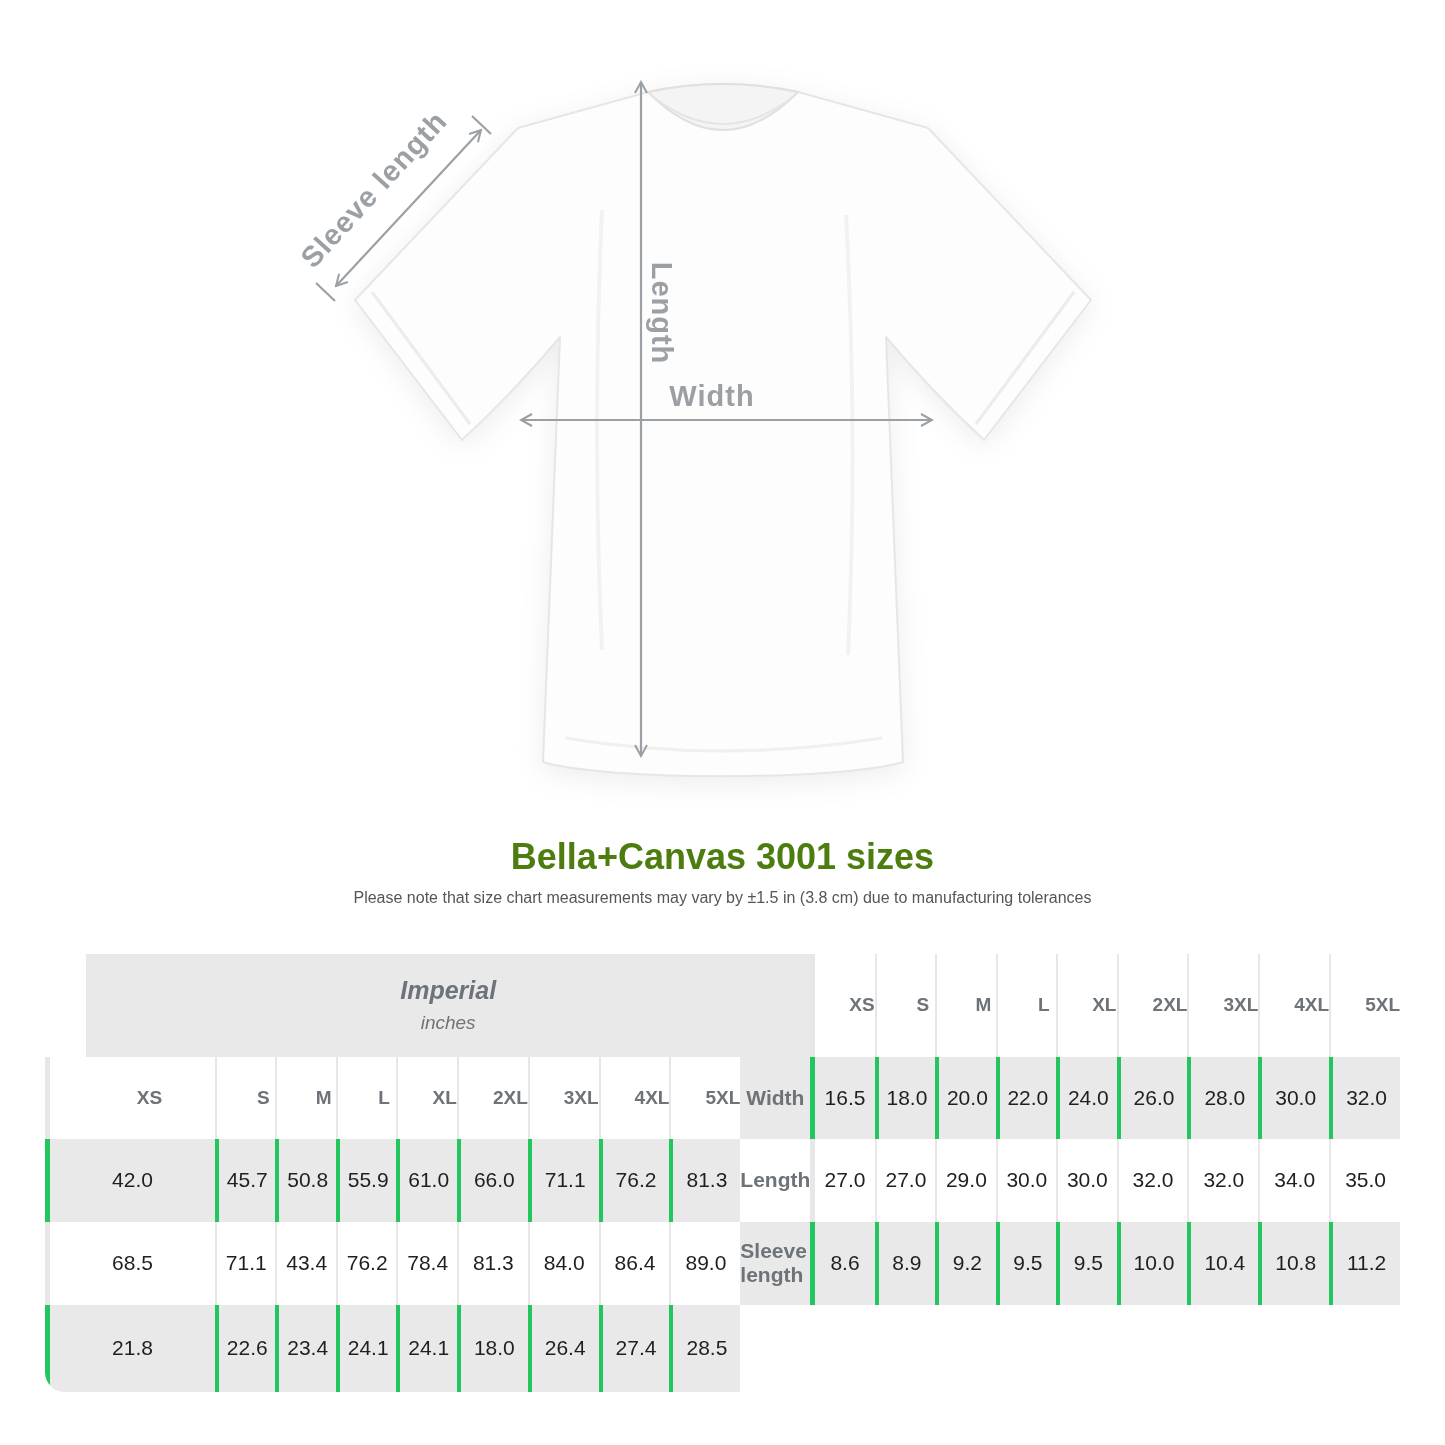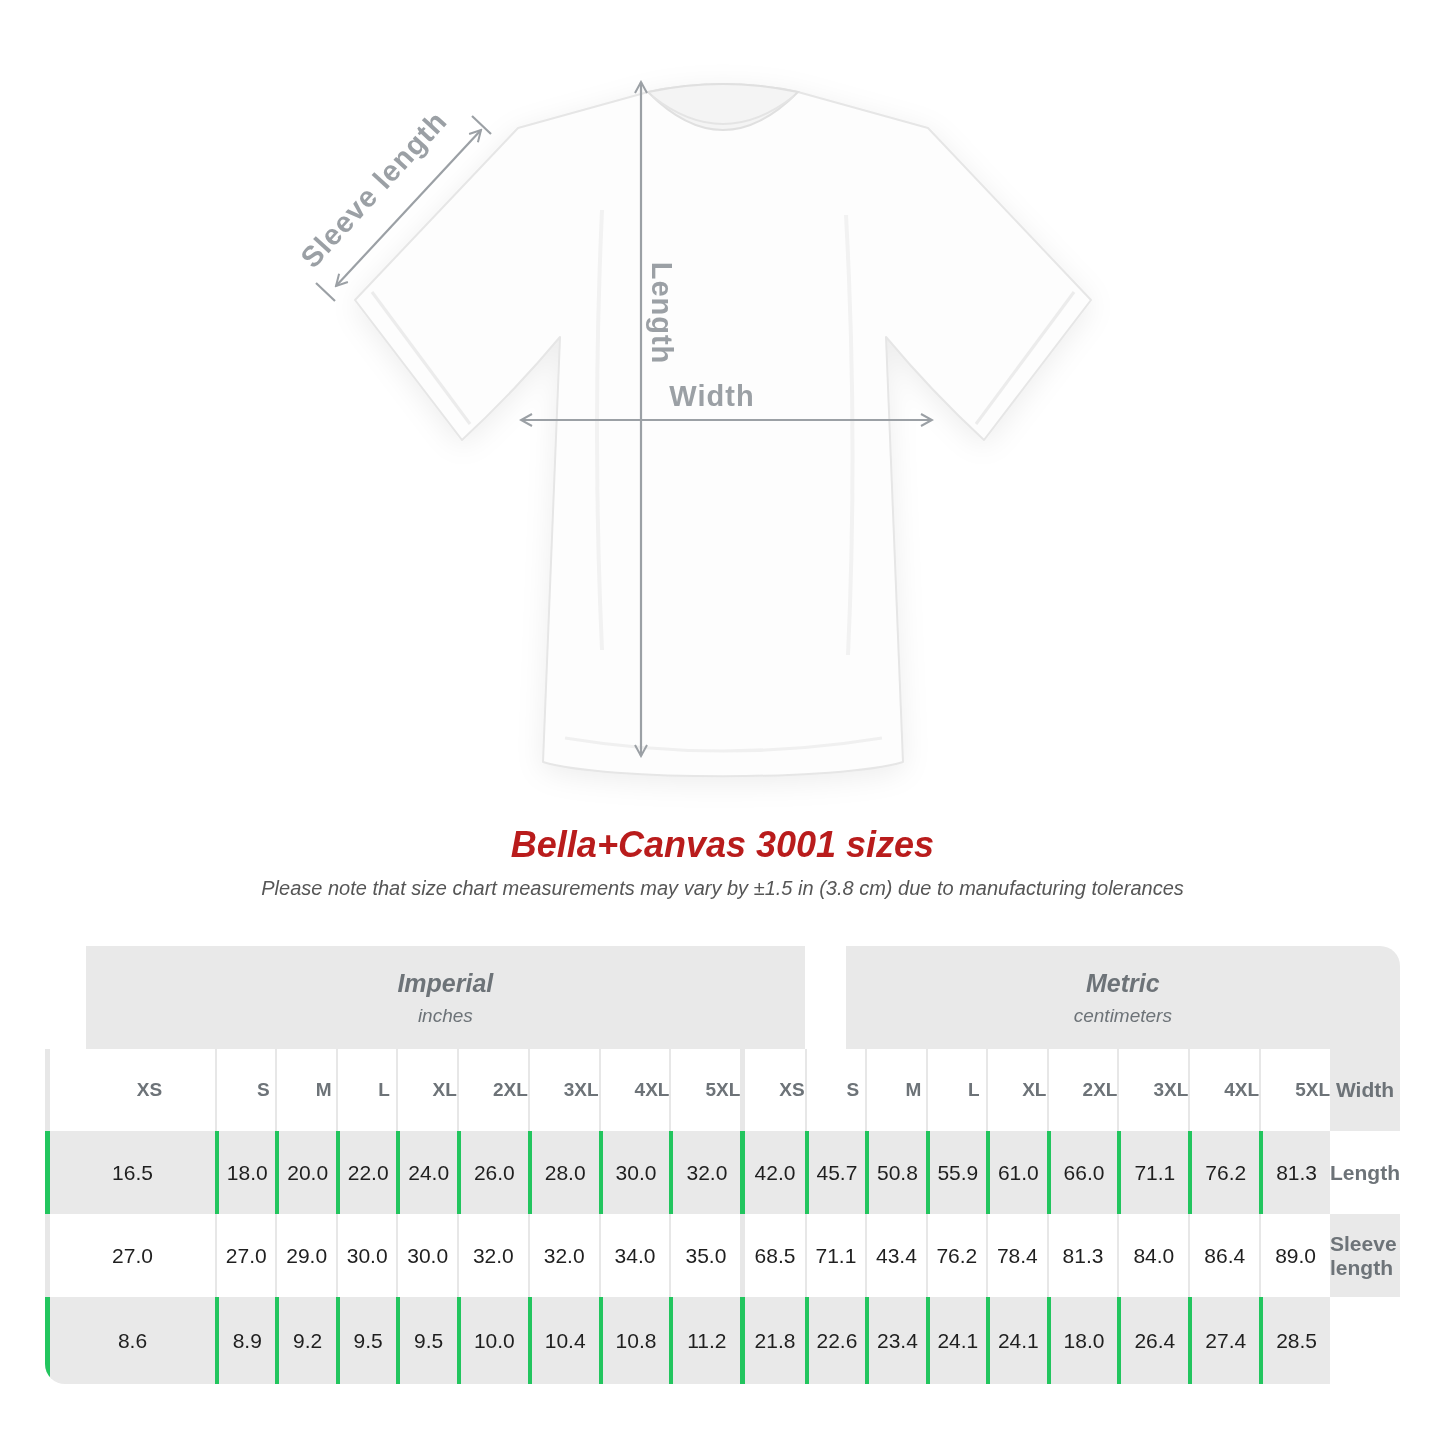--- a/index.html
+++ b/index.html
@@ -3,26 +3,26 @@
 <meta charset="utf-8">
 <style>
   html,body{margin:0;padding:0;}
   body{
     width:1445px;height:1445px;background:#ffffff;
     font-family:"Liberation Sans", sans-serif;
     overflow:hidden;
   }
   .diagram-wrap{width:1445px;height:810px;position:relative;}
   .page-title{
-    margin:14px 0 0 0;text-align:center;
-    font-size:36px;font-weight:700;color:#b91c1c;line-height:1.15;font-style:italic;
+    margin:26px 0 0 0;text-align:center;
+    font-size:36px;font-weight:700;color:#4d7c0f;line-height:1.15;
   }
   .page-subtitle{
     margin:12px 0 0 0;text-align:center;
-    font-size:20px;font-style:italic;color:#565656;line-height:1.15;
+    font-size:16px;color:#565656;line-height:1.15;
   }
   .chart{
     margin:46px 0 0 45px;width:1355px;
     display:grid;
     grid-template-columns:170px repeat(18, 1fr);
     grid-template-rows:103px 82px 83px 83px 87px;
     border-radius:20px;overflow:hidden;
     font-size:21px;color:#1f1f1f;
   }
   .band{background:#e9e9e9;display:flex;flex-direction:column;align-items:center;justify-content:center;gap:7px;margin-left:41px;}
@@ -97,24 +97,20 @@
 </div>
 
 <h1 class="page-title">Bella+Canvas 3001 sizes</h1>
 <p class="page-subtitle">Please note that size chart measurements may vary by ±1.5 in (3.8 cm) due to manufacturing tolerances</p>
 
 <div class="chart">
   <div class="band band-imp">
     <div class="band-title">Imperial</div>
     <div class="band-sub">inches</div>
   </div>
-  <div class="band band-met">
-    <div class="band-title">Metric</div>
-    <div class="band-sub">centimeters</div>
-  </div>
 
 <div class="cell size-cell r-white wide">XS</div>
     <div class="cell size-cell r-white">S</div>
     <div class="cell size-cell r-white">M</div>
     <div class="cell size-cell r-white">L</div>
     <div class="cell size-cell r-white">XL</div>
     <div class="cell size-cell r-white">2XL</div>
     <div class="cell size-cell r-white">3XL</div>
     <div class="cell size-cell r-white">4XL</div>
     <div class="cell size-cell r-white">5XL</div>

